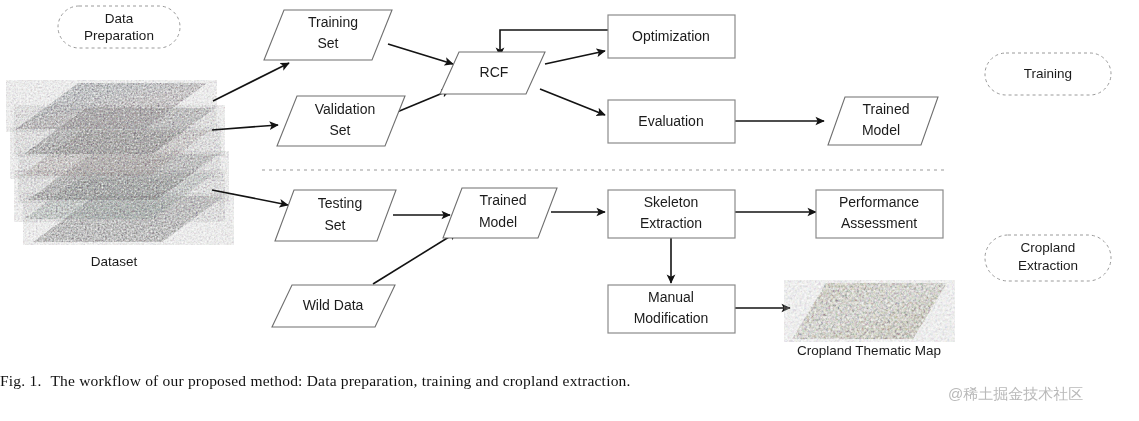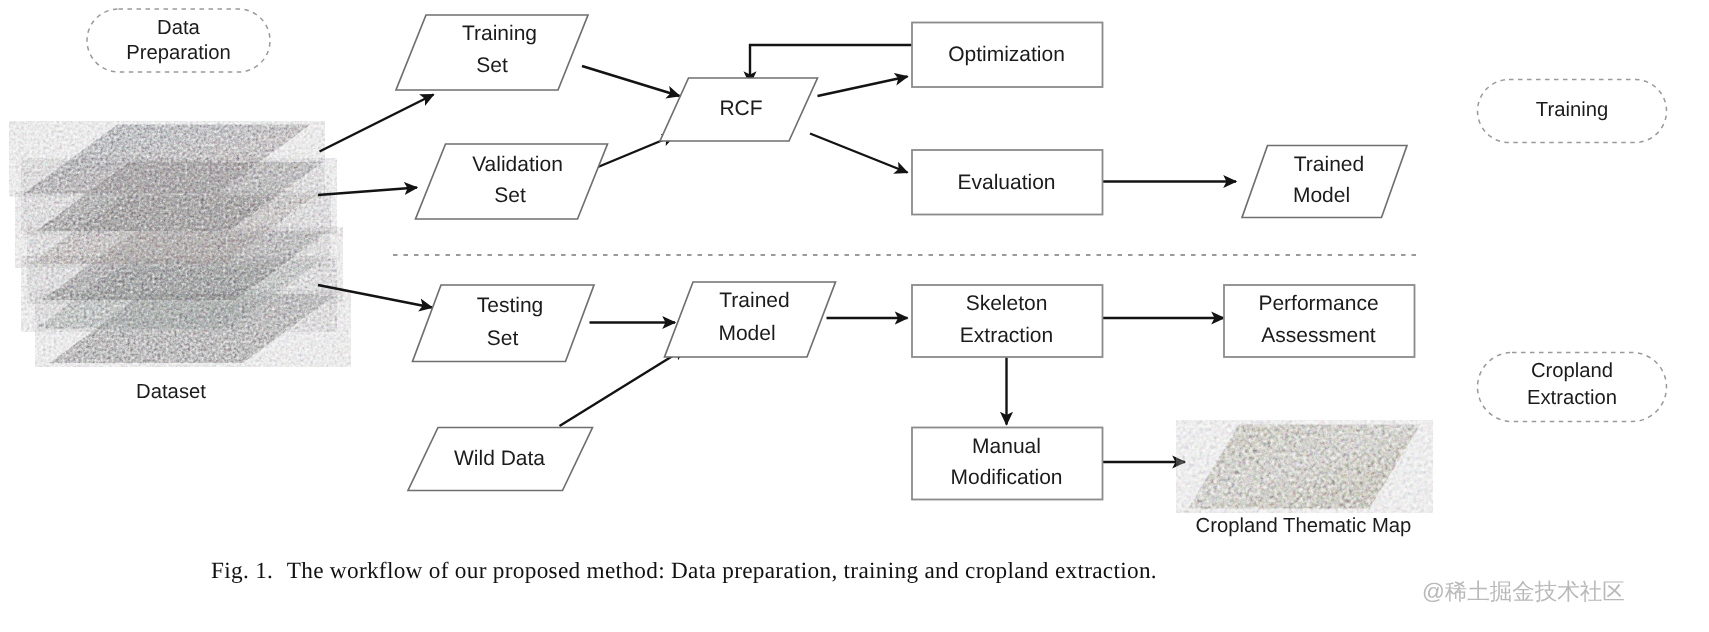--- a/index.html
+++ b/index.html
@@ -72,21 +72,20 @@
   .conn {
     stroke: #131313;
     stroke-width: 1.6;
     fill: none;
   }
   #caption {
     position: absolute;
     left: 0;
     top: 372px;
     width: 912px;
-    text-align: center;
     font-family: "Liberation Serif", serif;
     font-size: 15.5px;
     color: #111111;
     letter-spacing: 0.2px;
   }
   #caption .fig-num {
     margin-right: 9px;
   }
   #watermark {
     position: absolute;

